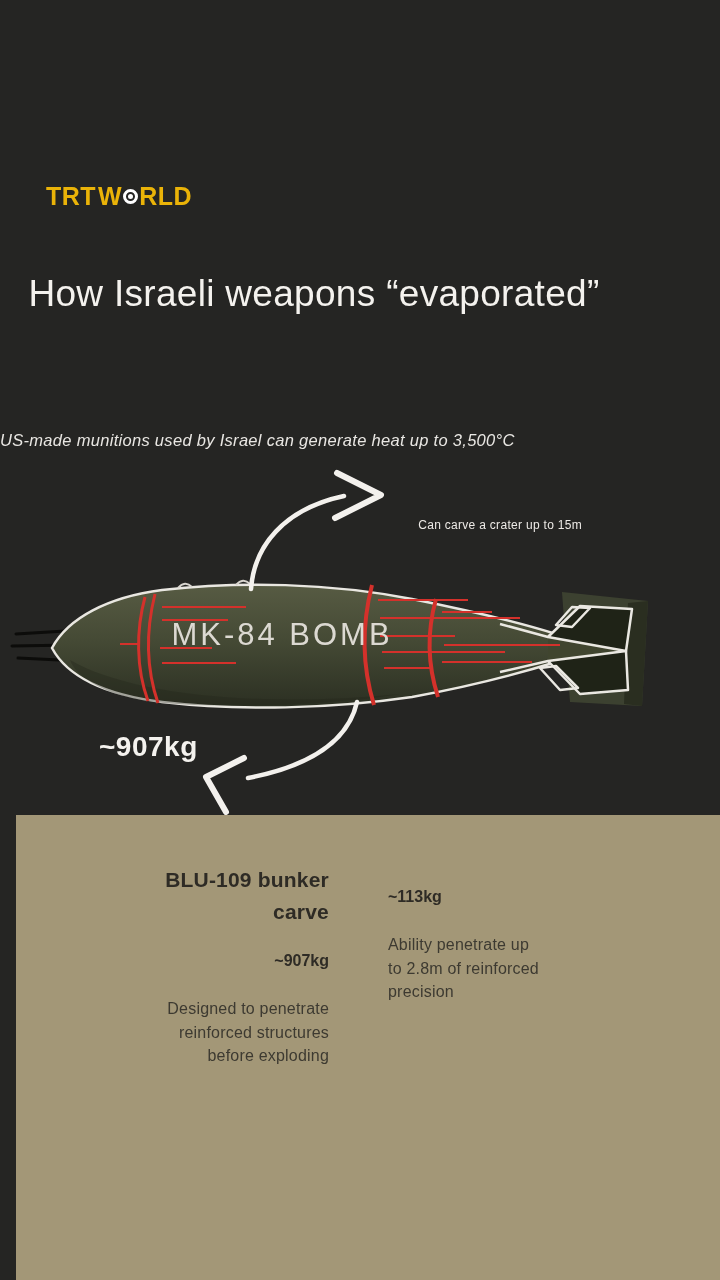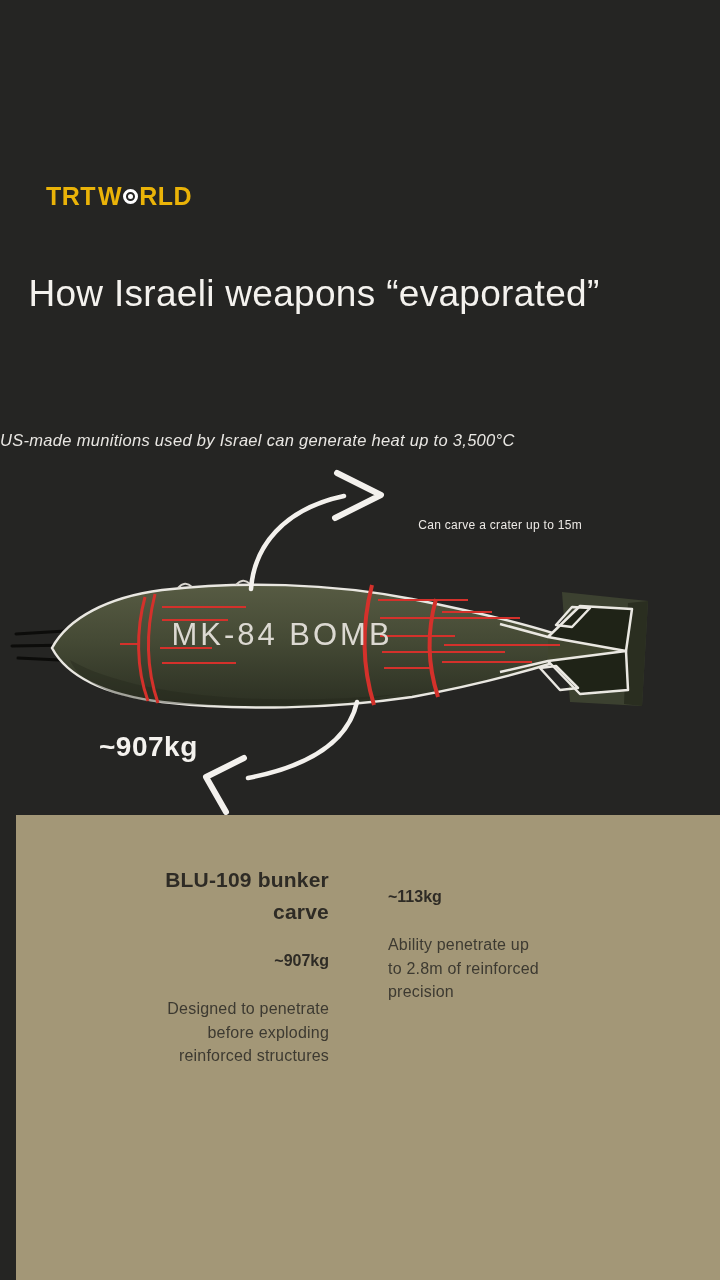--- a/index.html
+++ b/index.html
@@ -177,22 +177,22 @@
   <section class="tan-section">
 
     <div class="col col-left">
       <h2>
         <span>BLU-109 bunker</span>
         <span>carve</span>
       </h2>
       <div class="weight">~907kg</div>
       <div class="desc">
         <div>Designed to penetrate</div>
+        <div>reinforced structures</div>
         <div>before exploding</div>
-        <div>reinforced structures</div>
       </div>
     </div>
 
     <div class="col col-right">
       <div class="weight">~113kg</div>
       <div class="desc">
         <div>Ability penetrate up</div>
         <div>to 2.8m of reinforced</div>
         <div>precision</div>
       </div>

